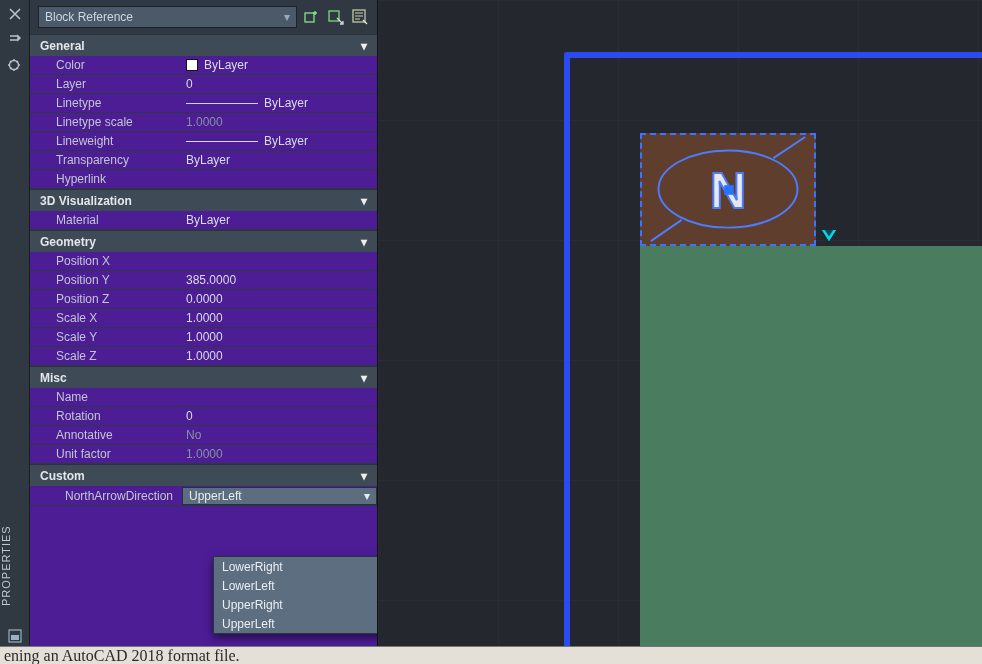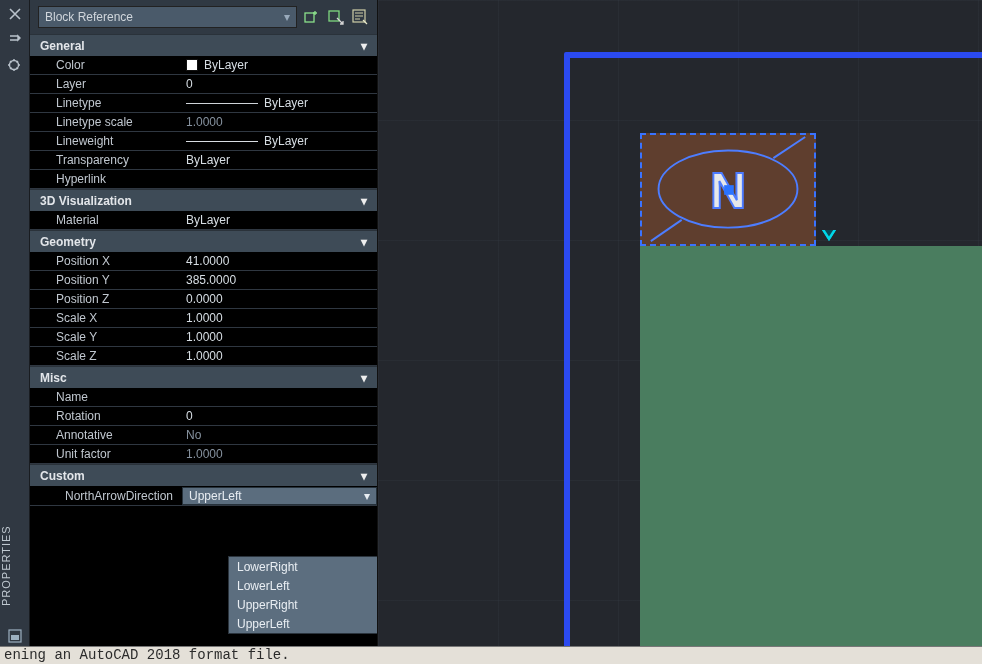--- a/index.html
+++ b/index.html
@@ -100,21 +100,21 @@
 .palette-strip .bottom-ico{
   position:absolute;
   left:7px; bottom:2px;
   width:16px; height:16px;
   color:#9fb;
 }
 
 .props-panel {
   position:absolute;
   left:30px; top:0; width:348px; height:646px;
-  background:#000000;
+  background:#4c1d95;
   border-right:1px solid #111;
   overflow:hidden;
 }
 .props-top {
   height:34px;
   display:flex; align-items:center;
   gap:6px;
   padding: 0 8px;
   background:#303943;
 }
@@ -169,40 +169,40 @@
   flex:1;
   height:18px;
   background:#5b6d7e;
   border:1px solid #26313a;
   color:#e8edf2;
   display:flex; align-items:center; justify-content:space-between;
   padding:0 6px;
 }
 .dropdown-list{
   position:absolute;
-  left:198px; top:556px;
+  left:183px; top:556px;
   width:184px;
   background:#5c6e7f;
   border:1px solid #2b343d;
   box-shadow:0 4px 8px rgba(0,0,0,0.5);
 }
 .dropdown-list .opt{
   height:19px;
   padding:0 8px;
   display:flex; align-items:center;
   color:#e9eef3;
 }
 
 .cmdline{
   position:absolute;
   left:0; bottom:0; width:982px; height:18px;
   background:#e4e0d8;
   color:#2b2b2b;
-  font-family:Liberation Mono, monospace;
-  font-size:14px;
+  font-family:Liberation Serif, serif;
+  font-size:16px;
   padding-left:4px;
   white-space:pre;
   border-top:1px solid #777;
 }
 </style>
 </head>
 <body>
 
 <div class="app-canvas">
 
@@ -337,23 +337,20 @@
             <span>ByLayer</span>
           </div>
       </div>
 
       <div class="sect-head">
         <span>Geometry</span>
         <span class="caret">▾</span>
       </div>
       <div class="prop-row">
         <div class="prop-label">Position X</div>
-        <div class="prop-value">
-            <span>41.0000</span>
-          </div>
       </div>
       <div class="prop-row">
         <div class="prop-label">Position Y</div>
         <div class="prop-value">
             <span>385.0000</span>
           </div>
       </div>
       <div class="prop-row">
         <div class="prop-label">Position Z</div>
         <div class="prop-value">

